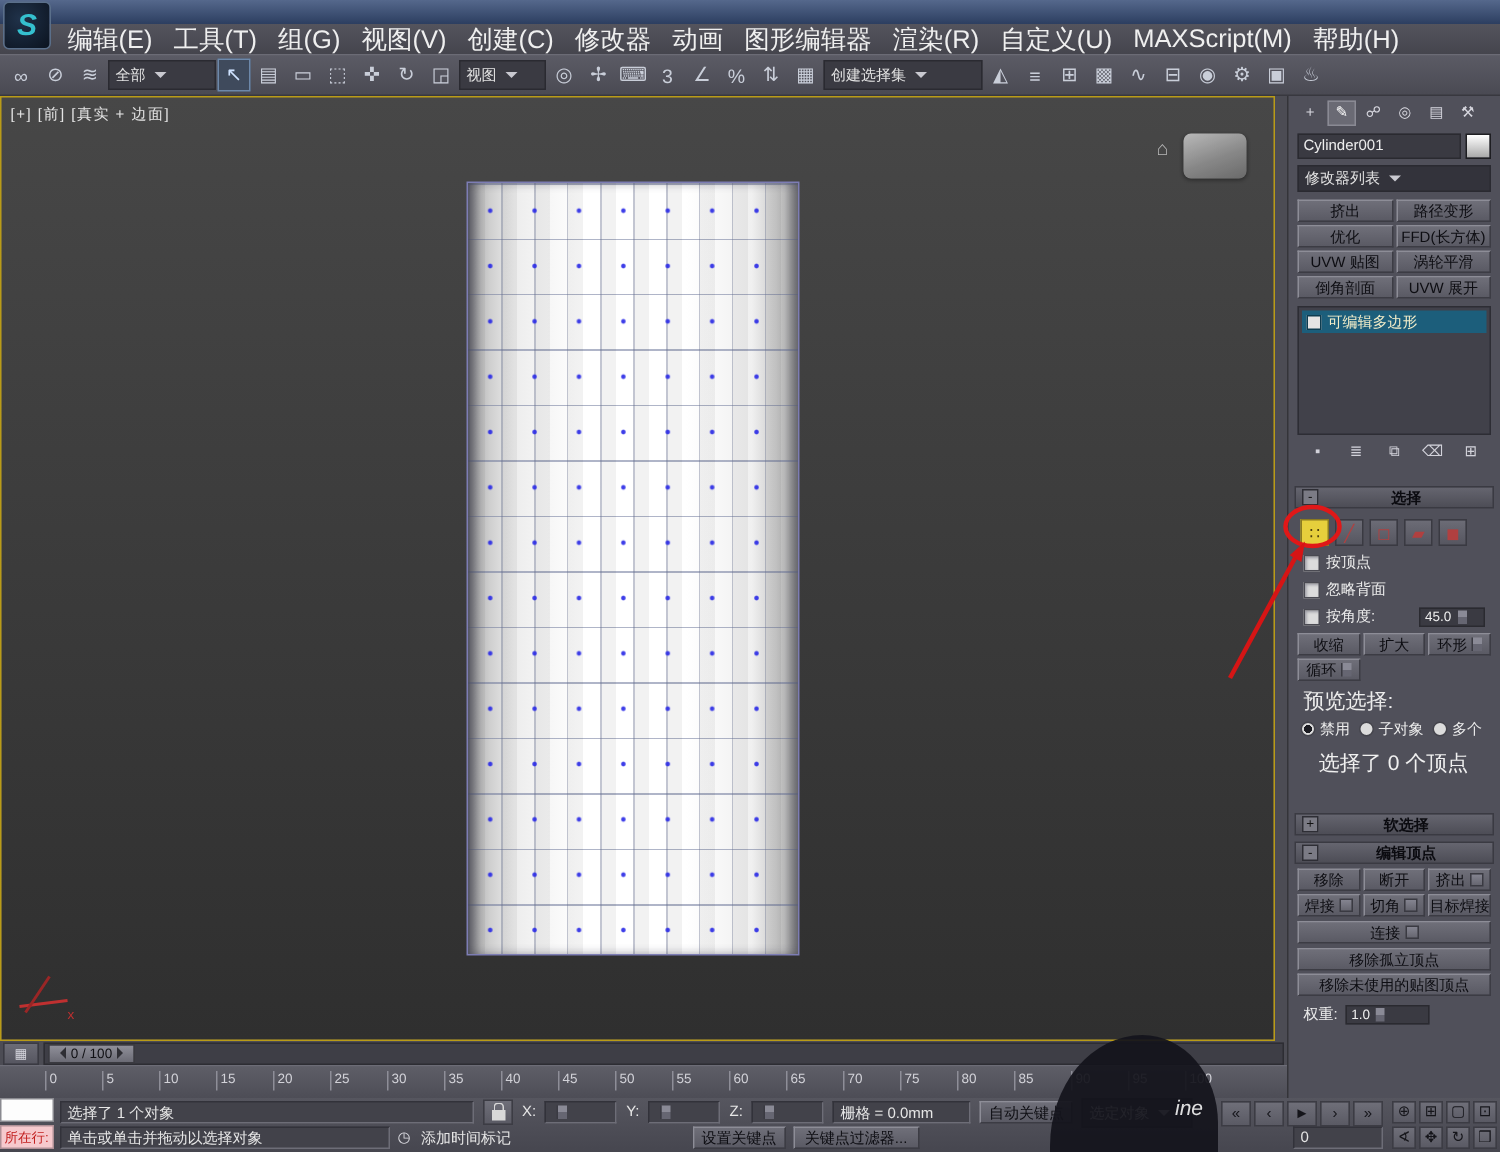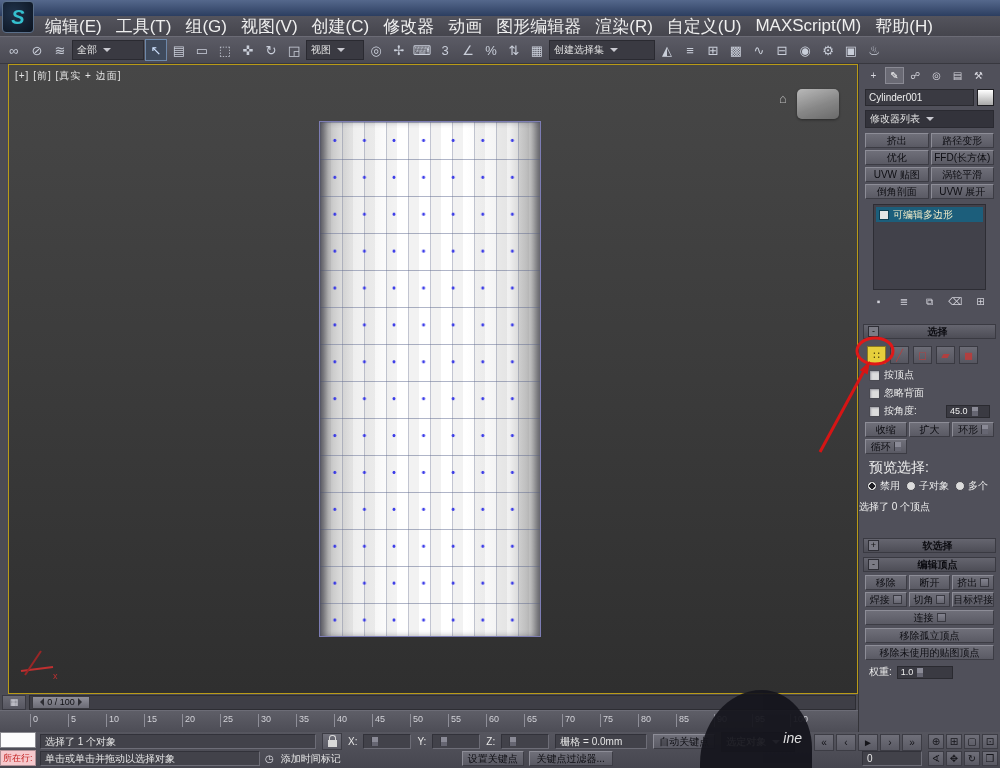--- a/index.html
+++ b/index.html
@@ -31,21 +31,21 @@
   .tb div{width:22px;height:22px;display:flex;align-items:center;justify-content:center;
           color:#c9ced9;font-size:13px}
   .tb{display:flex;gap:1px}
   .tb .sel{background:#3f4a5c;border:1px solid #6d88aa;color:#cfe2ff;box-sizing:border-box}
   .dd{height:18px;background:#3a3a42;border:1px solid #2a2a31;color:#e2e2e2;display:flex;
       align-items:center;font-size:10px;padding:0 4px;white-space:nowrap}
   .dd::after{content:"";margin-left:6px;border:4px solid transparent;border-top-color:#c9c9d0;
              transform:translateY(2px)}
   .dd.dk{background:#33333b}
   
-  .viewport{left:8px;top:64px;width:848px;height:628px;border:1px solid #b99b17;
+  .viewport{left:0;top:64px;width:848px;height:628px;border:1px solid #b99b17;
             background:linear-gradient(#474747,#2f2f2f);z-index:1}
   .vp-label{left:6px;top:4px;color:#e4e4e4;font-size:10px;letter-spacing:1px}
   .cylinder{left:310px;top:56px;width:222px;height:516px;border:1px solid #7d7db4;box-sizing:border-box;
     background-image:
       radial-gradient(circle,rgba(40,40,230,.9) 1.1px,transparent 1.9px),
       repeating-linear-gradient(90deg,rgba(0,0,0,0.05) 0 11px,transparent 11px 22px),
       repeating-linear-gradient(90deg,rgba(110,120,155,.35) 0 1px,transparent 1px 22px),
       repeating-linear-gradient(180deg,rgba(110,120,155,.55) 0 1px,transparent 1px 37px),
       linear-gradient(90deg,#8f8f8f 0,#c4c4c4 4%,#ededed 14%,#ffffff 34%,#ffffff 66%,#f0f0f0 86%,#bdbdbd 96%,#8a8a8a 100%);
     background-size:29.6px 36.9px,auto,auto,auto,auto;
@@ -68,21 +68,21 @@
   .swatch{width:15px;height:15px;background:linear-gradient(#ffffff,#a8a8a8);border:1px solid #1e1e22}
   .modlist{margin:2px 6px;height:16px}
   .modgrid{display:grid;grid-template-columns:1fr 1fr;gap:2px;margin:5px 6px}
   .pbtn{height:15px;background:linear-gradient(#6f6f79,#5a5a64);border:1px solid #3c3c44;
         border-top-color:#8d8d97;border-left-color:#8d8d97;color:#0d0d12;font-size:10px;
         display:flex;align-items:center;justify-content:center;white-space:nowrap;overflow:hidden;box-sizing:border-box}
   .settings::after{content:"";width:7px;height:7px;margin-left:3px;border:1px solid #3a3a42;
         background:linear-gradient(#848490,#666670)}
   .spin::after{content:"";width:6px;height:9px;margin-left:3px;border-left:1px solid #3a3a42;
         background:linear-gradient(#8a8a96 50%,#666672 50%)}
-  .stack{margin:5px 14px;height:80px;background:#41414a;border:1px solid #2d2d34;padding:2px}
+  .stack{margin:5px 6px;height:80px;background:#41414a;border:1px solid #2d2d34;padding:2px}
   .stackrow{height:15px;background:#1c5e7b;color:#f3edc9;display:flex;align-items:center;gap:4px;
             padding:0 3px;font-size:10px}
   .bulb{width:8px;height:8px;background:#e4e4e4;border:1px solid #0e3c50}
   .stacktools{display:flex;justify-content:space-between;margin:3px 12px 0 12px}
   .stacktools div{width:15px;height:13px;display:flex;align-items:center;justify-content:center;
                   color:#d2d2da;font-size:10px}
   .rollout-h{margin:4px 4px 0 4px;height:13px;background:linear-gradient(#65656f,#4d4d56);
              border:1px solid #3a3a42;color:#0b0b10;font-weight:bold;font-size:10px;
              display:flex;align-items:center;padding:0 4px;gap:5px}
   .rollout-h .sign{width:9px;height:9px;border:1px solid #2e2e35;background:#7b7b85;color:#111;
@@ -99,21 +99,21 @@
   .numfield{height:13px;background:#3a3a42;border:1px solid #2a2a30;color:#eee;font-size:9px;
             display:flex;align-items:center;padding:0 3px;box-sizing:border-box}
   .ml-auto{margin-left:auto;width:44px}
   .btn2{display:grid;grid-template-columns:1fr 1fr 1fr;gap:2px;margin:3px 6px}
   .plabel{margin:5px 10px 1px 10px;font-size:14px;color:#ececec}
   .radios{display:flex;gap:6px;margin:2px 8px;font-size:10px;color:#ececec}
   .radios div{display:flex;align-items:center;gap:3px}
   .radios div::before{content:"";width:8px;height:8px;border-radius:50%;background:#dcdcdc;
             border:1px solid #44444c}
   .radios .on::before{background:radial-gradient(#1c1c22 45%,#dcdcdc 50%)}
-  .pstatus{text-align:left;color:#f0f0f0;font-size:10px;margin:7px 1px 2px 0}
+  .pstatus{text-align:center;color:#f0f0f0;font-size:14px;margin:7px 1px 2px 0}
   .wgt{display:flex;align-items:center;gap:5px;margin:5px 10px;font-size:10px;color:#ececec}
   
   .trackbar{left:0;top:694px;width:858px;height:16px;display:flex;align-items:center;gap:3px;padding:0 2px;box-sizing:border-box}
   .minicurve{width:22px;height:13px;background:linear-gradient(#6c6c76,#565660);border:1px solid #3a3a42;
              color:#d6d6de;font-size:9px;display:flex;align-items:center;justify-content:center}
   .groove{flex:1;height:13px;background:#3e3e46;border:1px solid #2d2d33;position:relative}
   .tslider{position:absolute;left:2px;top:0;height:11px;width:56px;color:#101014;font-size:9px;
            background:linear-gradient(#90909a,#6b6b75);border:1px solid #3a3a40;
            display:flex;align-items:center;justify-content:center;gap:3px}
   .tslider::before{content:"";border:4px solid transparent;border-right-color:#2e2e34}

